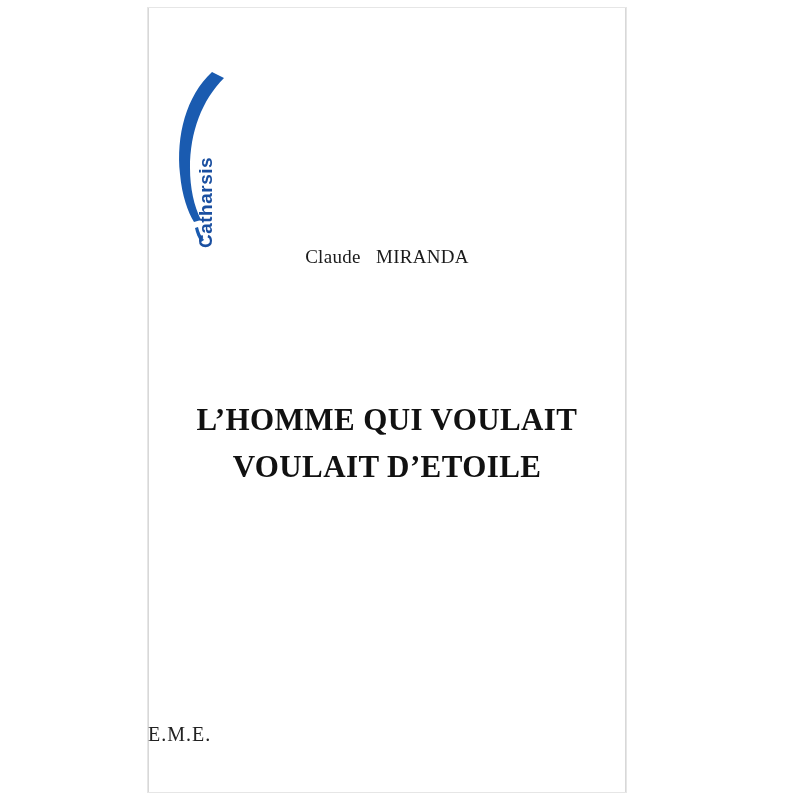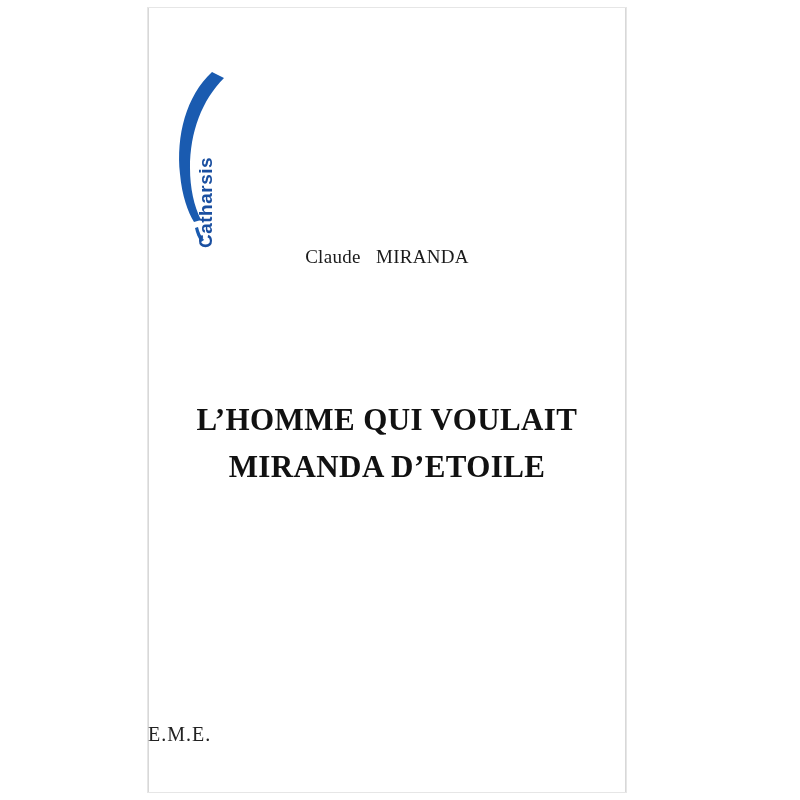--- a/index.html
+++ b/index.html
@@ -137,19 +137,19 @@
     <div id="collection-label">Catharsis</div>
 
     <div id="author">
       <span class="given">Claude</span>
       <span>&nbsp;</span>
       <span class="family">MIRANDA</span>
     </div>
 
     <div id="title">
       <span class="line">L’HOMME QUI VOULAIT</span>
-      <span class="line">MIRANDA D’ETOILE</span>
+      <span class="line">VOULAIT D’ETOILE</span>
     </div>
 
     <div id="publisher">E.M.E.</div>
 
   </div>
 </div>
 
 </body></html>

